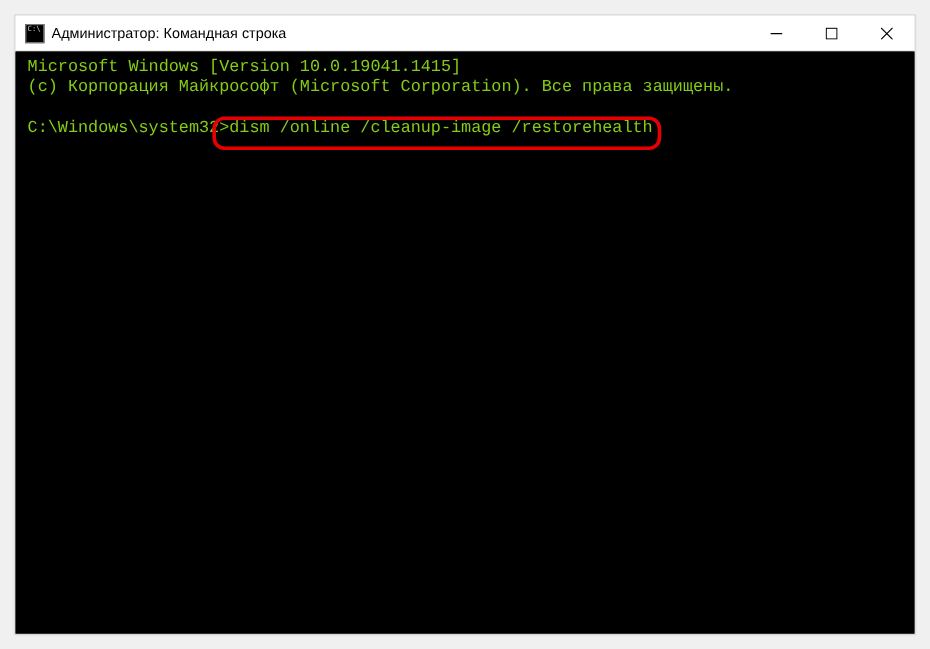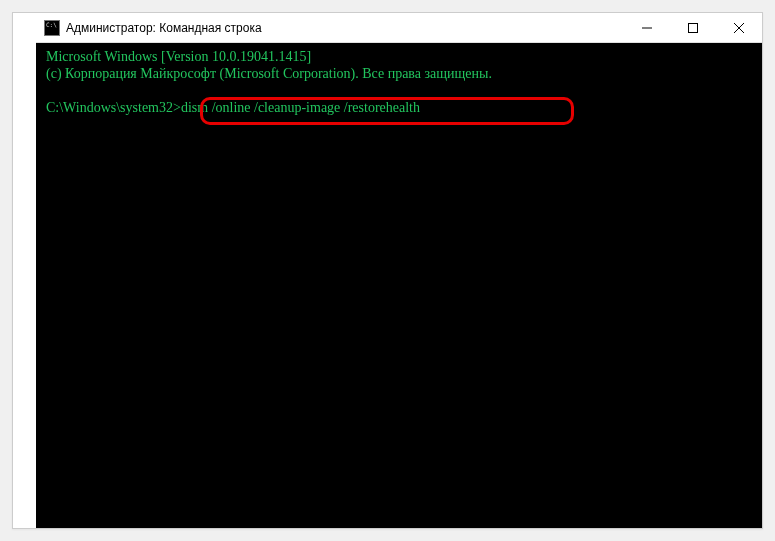--- a/index.html
+++ b/index.html
@@ -24,21 +24,20 @@
       box-sizing: border-box;
     }
     .window {
       width: 100%;
       height: 100%;
       background: #fff;
       border: 1px solid #ccc;
       display: flex;
       flex-direction: column;
       box-shadow: 0 1px 2px rgba(0,0,0,.05);
-      padding-left: 23px;
     }
     .titlebar {
       height: 30px;
       background: #ffffff;
       display: flex;
       align-items: center;
       border-bottom: 1px solid #e0e0e0;
       user-select: none;
     }
     .titlebar-icon {
@@ -77,22 +76,22 @@
       display: flex;
       align-items: center;
       justify-content: center;
       cursor: pointer;
     }
     .ctrl svg { width: 10px; height: 10px; }
     .ctrl svg * { stroke: #000; stroke-width: 1; fill: none; }
     .terminal {
       flex: 1;
       background: #000000;
-      color: #22c55e;
-      font-family: Liberation Serif, serif;
+      color: #84cc16;
+      font-family: Liberation Mono, monospace;
       font-size: 14px;
       line-height: 17px;
       padding: 3px 2px;
       overflow: hidden;
       position: relative;
       border: 8px solid #000;
       border-top-width: 2px;
     }
     .terminal pre {
       margin: 0;

